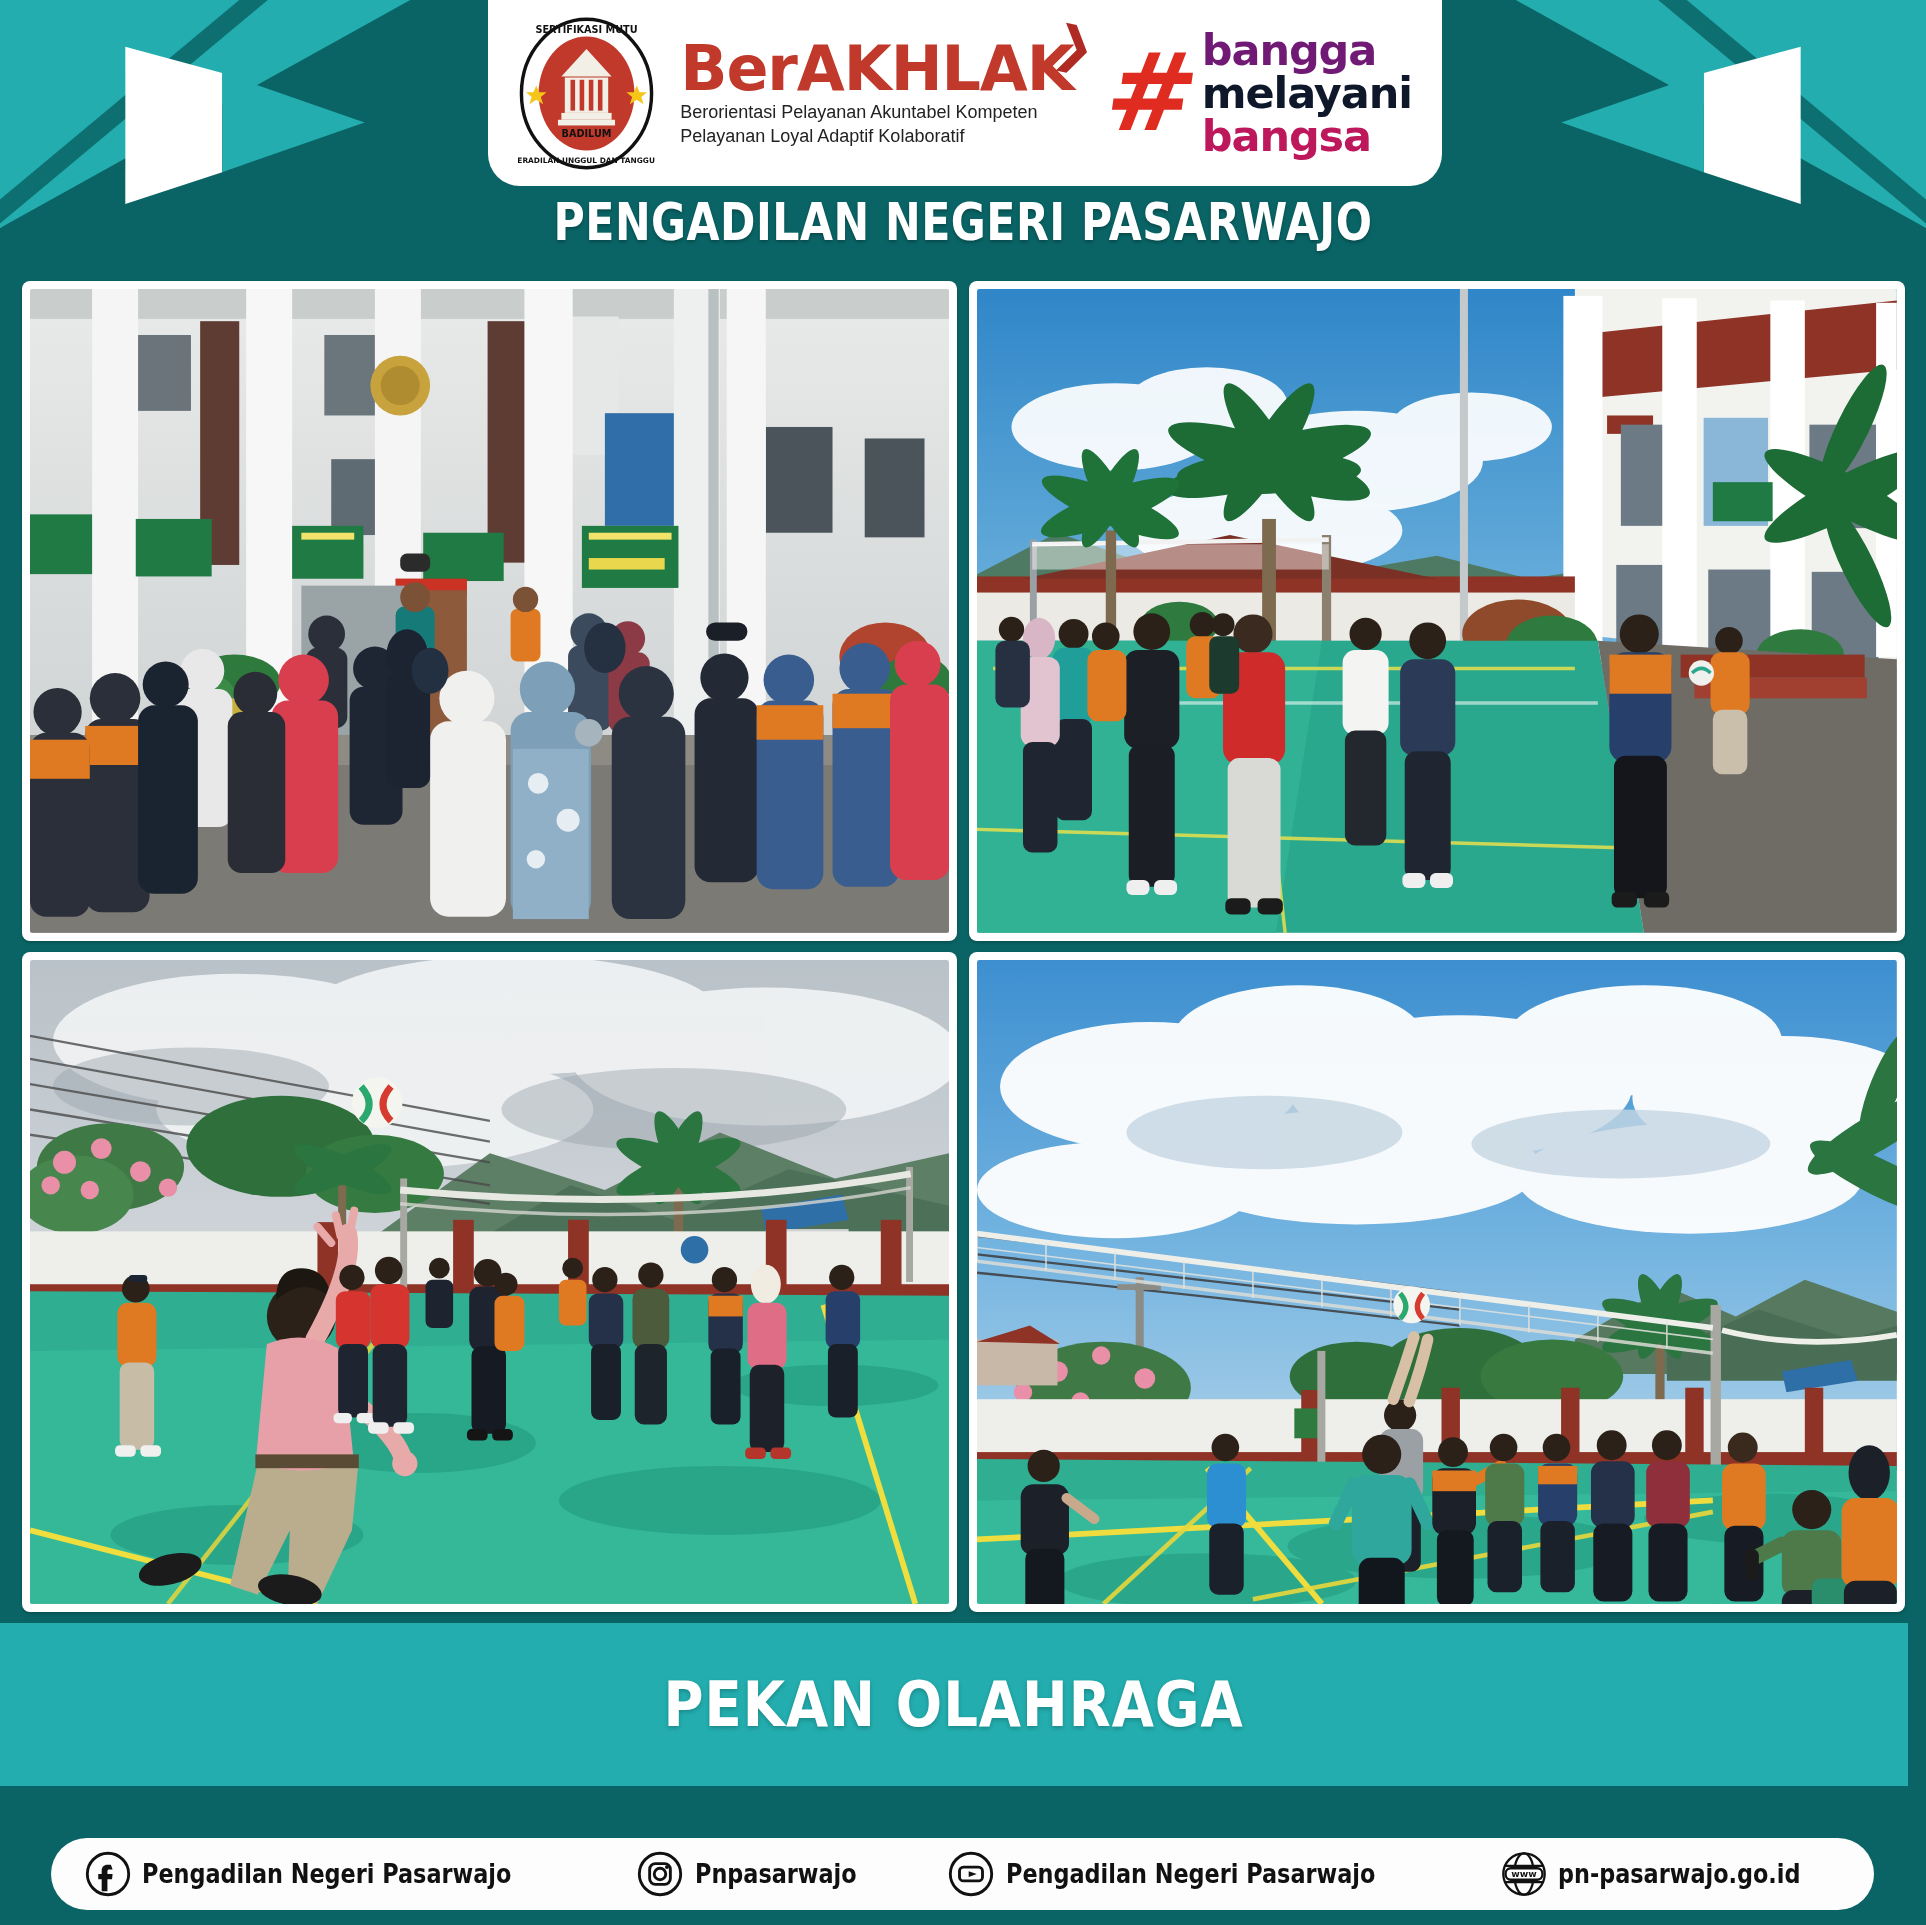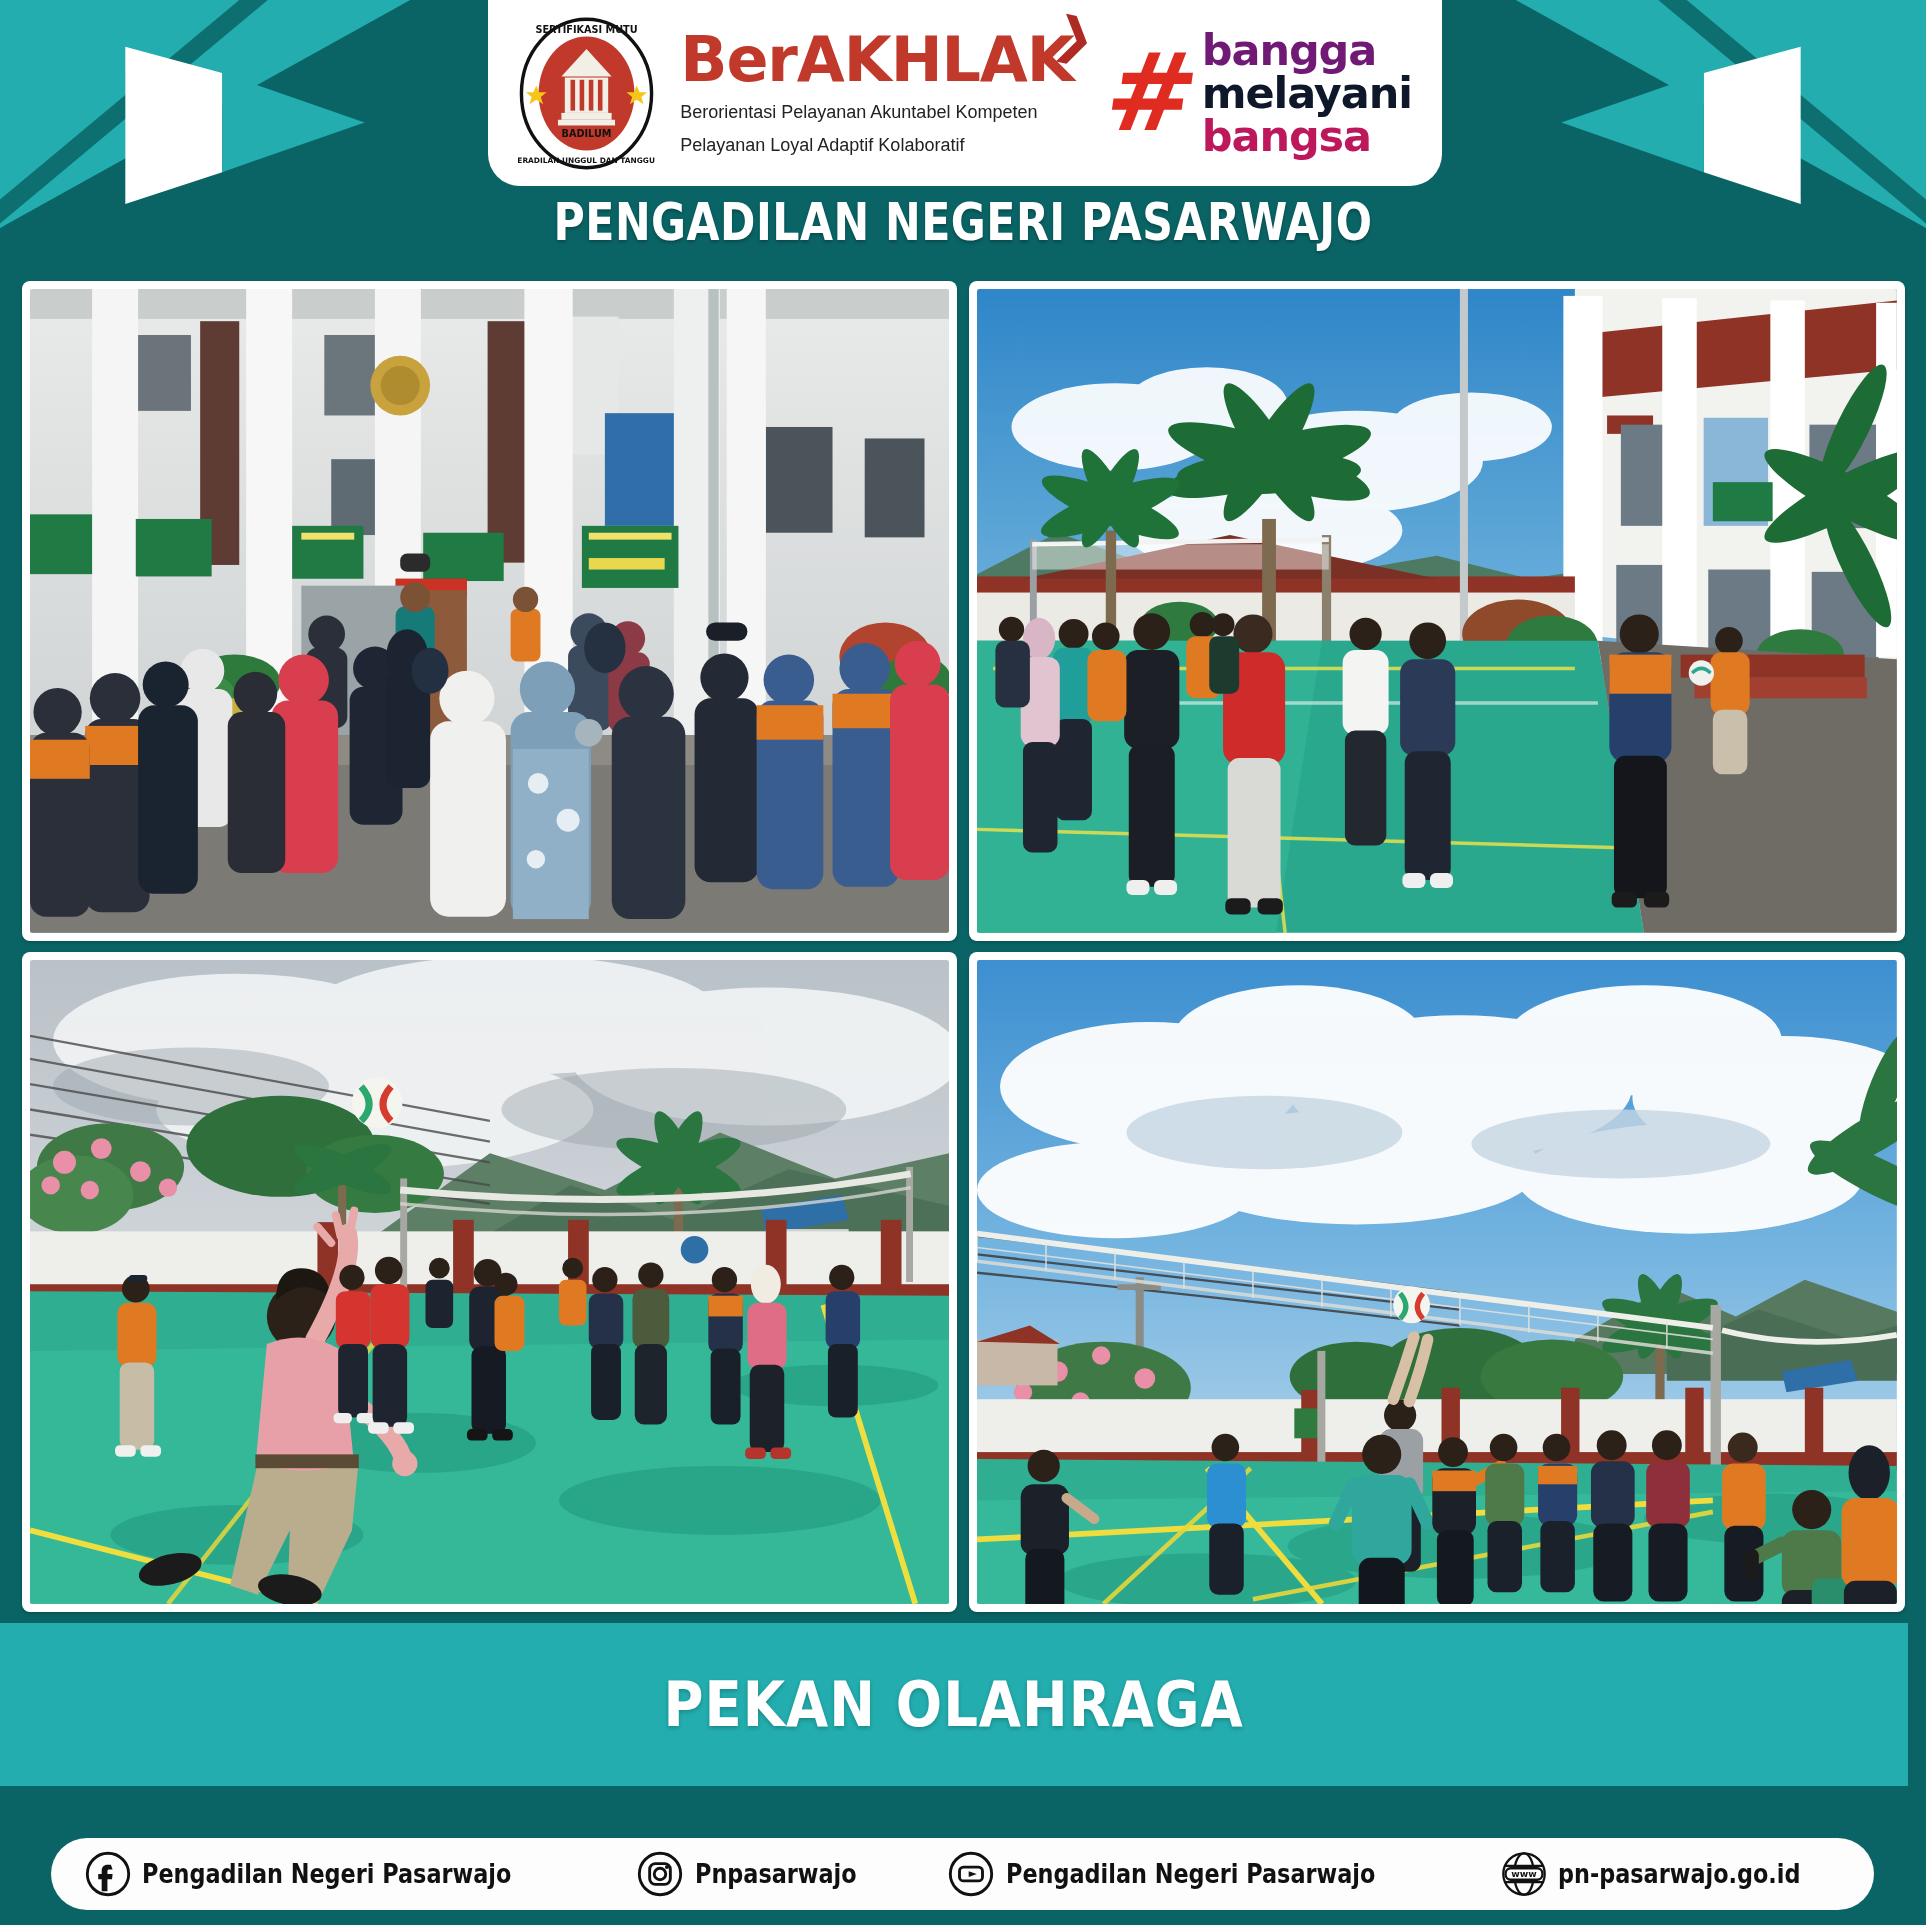--- a/index.html
+++ b/index.html
@@ -43,21 +43,21 @@
     color:#c0392b;
     letter-spacing:-1.1px;
     white-space:nowrap;
   }
   #berakhlak .word .swoosh{
     position:absolute;right:-20.5px;top:-17px;
     font-size:49px;color:#b02a24;font-weight:bold;
     transform:rotate(12deg);
   }
   #berakhlak .sub{
-    margin-top:10px;
+    margin-top:1px;
     font-family:"Liberation Sans", sans-serif;
     font-size:18px;line-height:1.28;
     color:#222;white-space:nowrap;font-weight:500;
   }
 
   
   #bangga{display:flex;align-items:center;gap:4.6px;margin-left:13.7px;}
   #bangga .hash{font-family:"DejaVu Sans",sans-serif;font-size:108px;font-weight:bold;color:#e02b20;line-height:0.8;transform:skewX(-8deg);}
   #bangga .lines{display:flex;flex-direction:column;line-height:1.0;font-family:"DejaVu Sans",sans-serif;font-weight:bold;font-size:43px;letter-spacing:-1.1px;}
   #bangga .l1{color:#701a75;}

